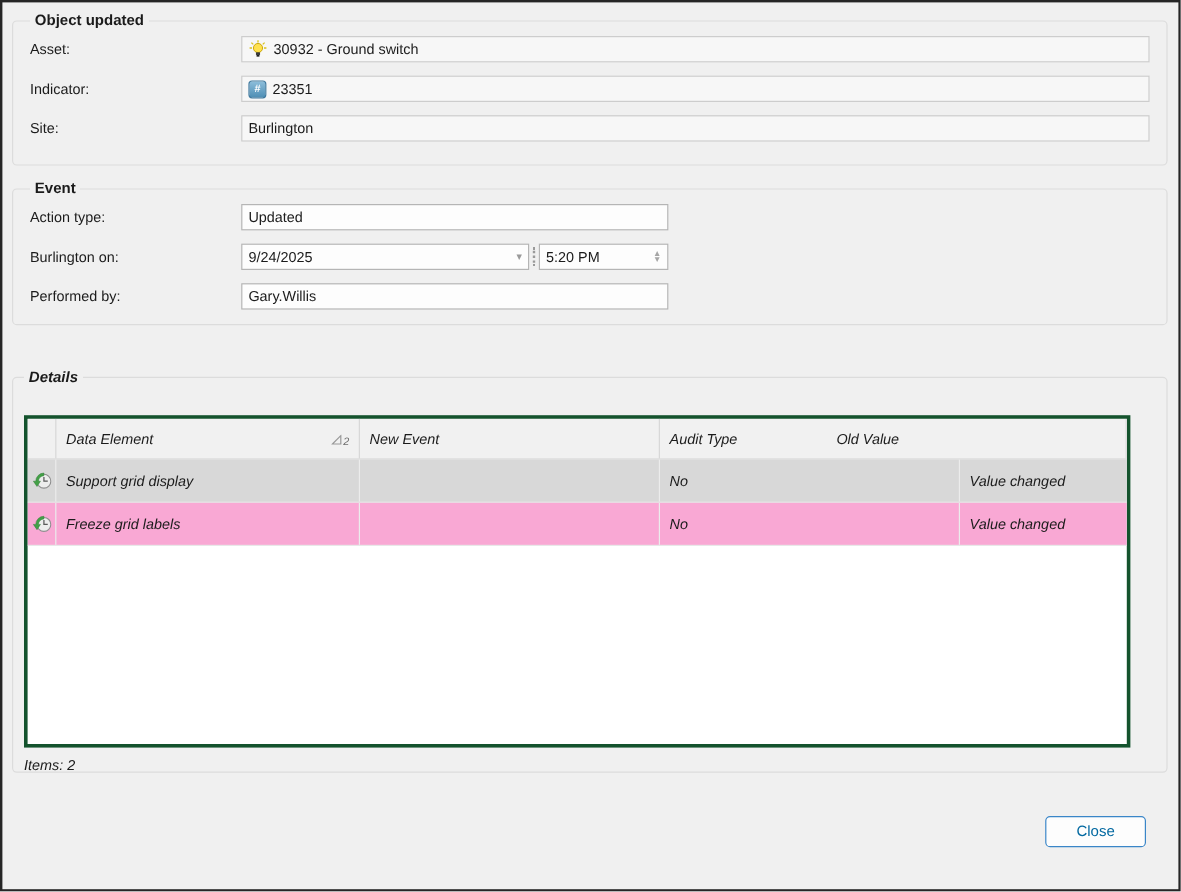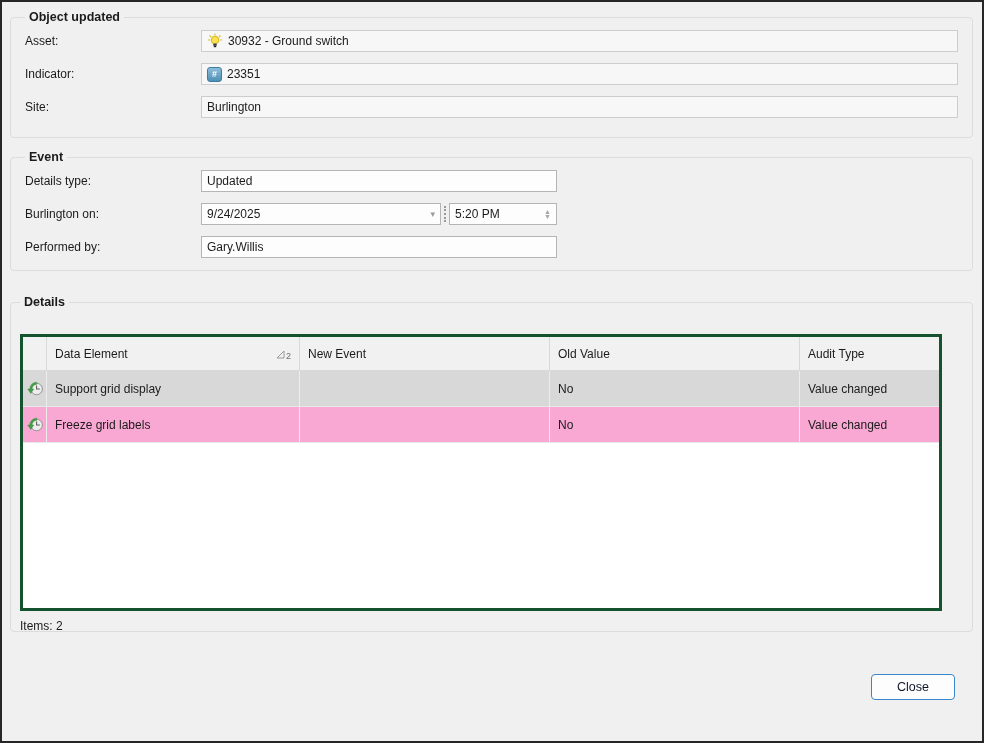--- a/index.html
+++ b/index.html
@@ -19,21 +19,21 @@
   .win-buttons{margin-left:auto;display:flex;height:100%;}
   .win-btn{width:46px;height:100%;display:flex;align-items:center;justify-content:center;cursor:default;}
   .glyph-min{width:11px;height:0;border-top:1.4px solid #333;}
   .glyph-max{width:10px;height:10px;border:1.4px solid #333;}
   .glyph-close{font-size:16px;color:#222;line-height:1;}
   
   fieldset{border:1px solid #dcdcdc;border-radius:4px;margin:0 9px 0 8px;padding:6px 14px 0 14px;background:transparent;}
   legend{font-weight:bold;font-size:12.5px;padding:0 4px;margin-left:0;}
   .gb-object{height:128px;box-sizing:border-box;margin-top:8px;}
   .gb-event{height:121px;box-sizing:border-box;margin-top:12px;}
-  .gb-details{height:337px;box-sizing:border-box;margin-top:24px;padding-left:9px;padding-right:18px;}
+  .gb-details{height:337px;box-sizing:border-box;margin-top:36px;padding-left:9px;padding-right:18px;font-style:italic;}
   
   .field-row{display:flex;align-items:center;margin-bottom:11px;}
   .field-label{width:176px;flex:none;}
   .textfield{
     height:22px;box-sizing:border-box;border:1px solid #cdcdcd;background:#f7f7f7;
     display:flex;align-items:center;padding:0 5px;flex:1;gap:5px;
   }
   .textfield.ev{background:#fdfdfd;border-color:#b5b5b5;flex:none;}
   .w-action{width:356px;}
   .w-date{width:240px;}
@@ -62,21 +62,21 @@
   .row-alt{background:#f9a8d4;}
   .sort-glyph{margin-left:auto;display:flex;align-items:flex-end;color:#9a9a9a;}
   .sort-glyph svg{width:9px;height:9px;}
   .sort-num{font-size:9px;color:#6f6f6f;margin-left:1px;position:relative;top:2px;}
   .items-line{margin-top:8px;}
   
   .footer{flex:1;display:flex;align-items:center;justify-content:flex-end;padding-right:27px;}
   .close-btn{
     width:84px;height:26px;box-sizing:border-box;background:#fdfdfd;
     border:1px solid var(--accent);border-radius:4px;font-family:inherit;
-    font-size:12.5px;color:#0f172a;cursor:default;
+    font-size:12.5px;color:#0369a1;cursor:default;
   }
 </style>
 </head>
 <body>
 
 <svg width="0" height="0" style="position:absolute">
   <defs>
     <g id="audit-clock">
       <circle cx="12" cy="10" r="7.2" fill="#ededed" stroke="#8f8f8f" stroke-width="1.2"></circle>
       <path d="M12 5.5 L12 10 L16 10" stroke="#5a5a5a" stroke-width="1.3" fill="none"></path>
@@ -125,21 +125,21 @@
       <span class="field-label">Site:</span>
       <div class="textfield">
         <span>Burlington</span>
       </div>
     </div>
   </fieldset>
 
   <fieldset class="gb-event">
     <legend>Event</legend>
     <div class="field-row">
-      <span class="field-label">Details type:</span>
+      <span class="field-label">Action type:</span>
       <div class="textfield ev w-action">
         <span>Updated</span>
       </div>
     </div>
     <div class="field-row">
       <span class="field-label">Burlington on:</span>
       <div class="textfield ev w-date">
         <span>9/24/2025</span>
         <span class="dd-arrow">▾</span>
       </div>
@@ -170,25 +170,25 @@
           <span class="sort-glyph">
             <svg viewBox="0 0 9 9">
                 <use href="#sort-asc"></use>
               </svg>
               <span class="sort-num">2</span>
           </span>
         </div>
         <div class="gh-cell col-nv">
             <span>New Event</span>
           </div>
+        <div class="gh-cell col-at">
+            <span>Audit Type</span>
+          </div>
         <div class="gh-cell col-ov">
             <span>Old Value</span>
-          </div>
-        <div class="gh-cell col-at">
-            <span>Audit Type</span>
           </div>
       </div>
       <div class="grid-row row-selected">
         <div class="gr-cell col-icon">
             <svg class="mini-icon" viewBox="0 0 20 20">
               <use href="#audit-clock"></use>
             </svg>
           </div>
         <div class="gr-cell col-de">Support grid display</div>
         <div class="gr-cell col-nv"></div>

